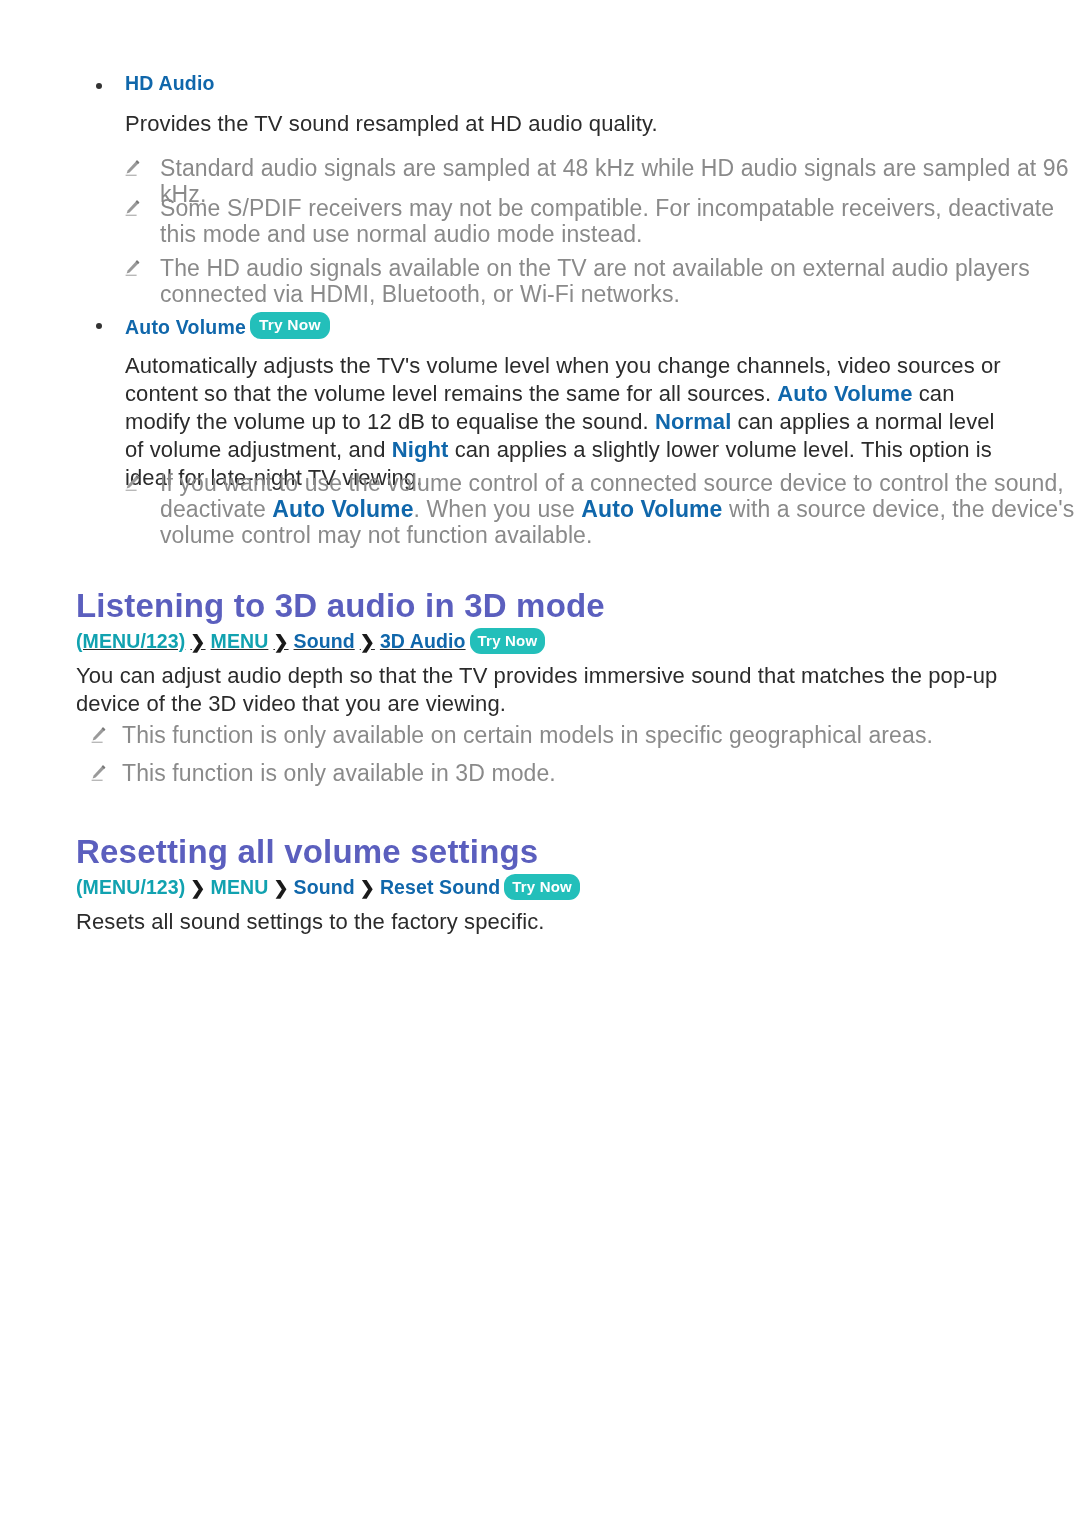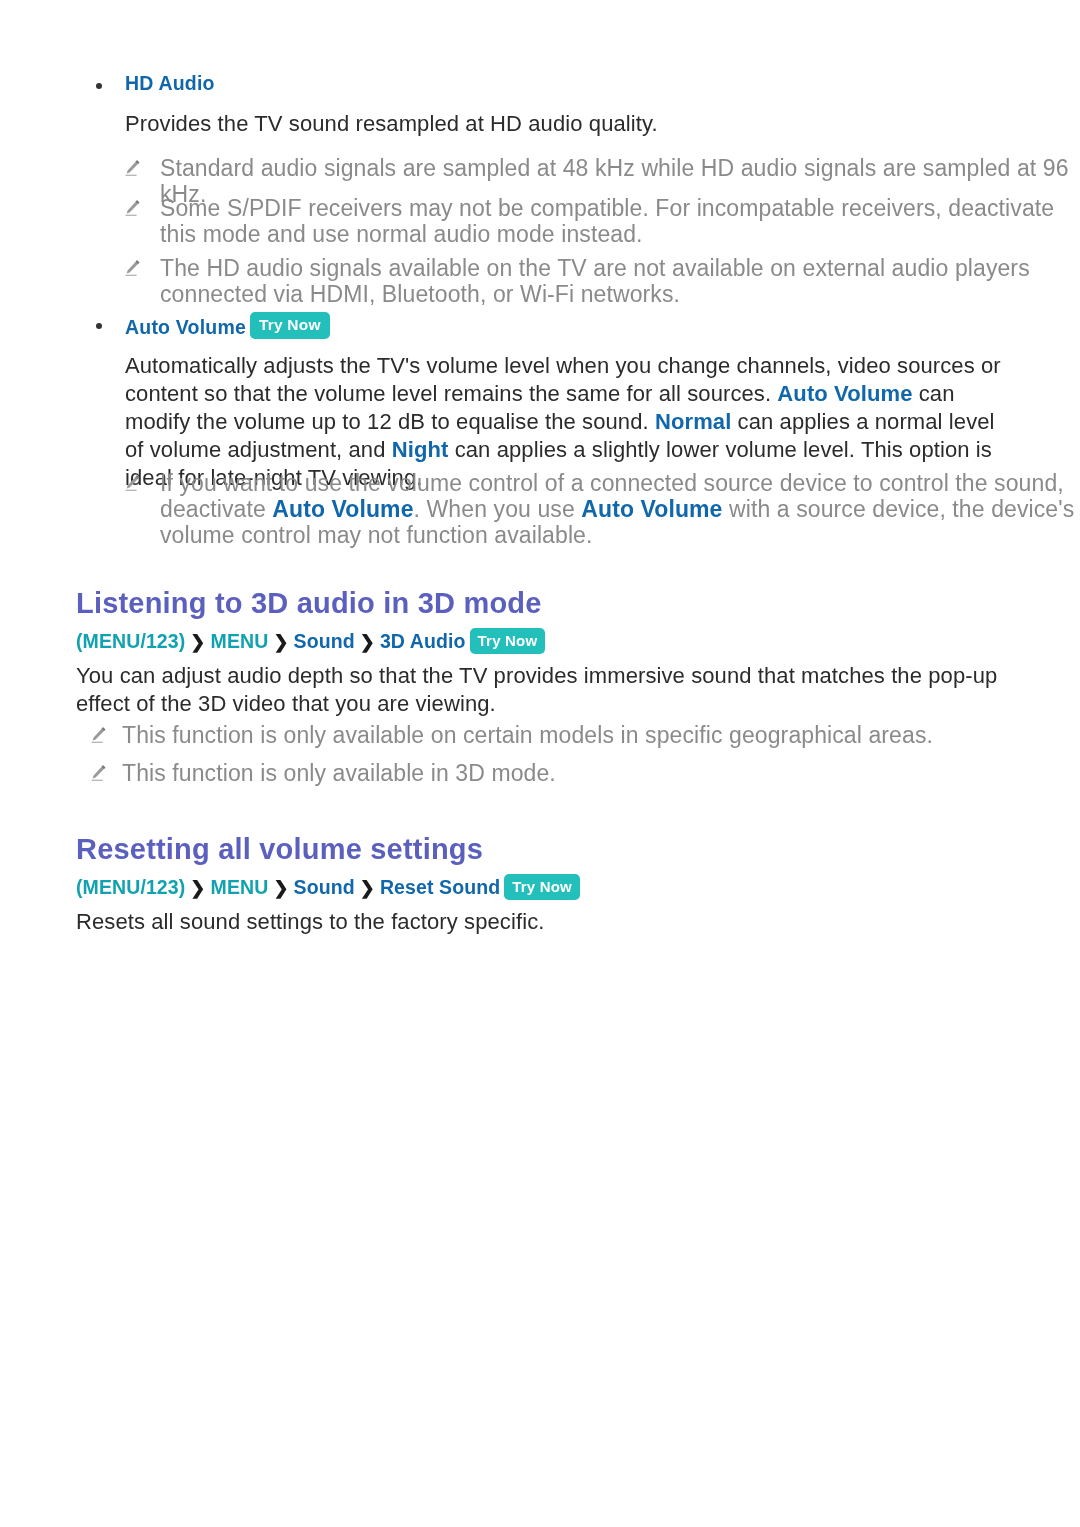--- a/index.html
+++ b/index.html
@@ -81,34 +81,34 @@
 
   
   .try-now {
     display: inline-block;
     background: #23bfba;
     color: #ffffff;
     font-size: 15.5px;
     font-weight: bold;
     line-height: 1;
     padding: 5px 9px 6px 9px;
-    border-radius: 5px;
+    border-radius: 11px;
     vertical-align: 2px;
     margin-left: 4px;
     letter-spacing: 0.2px;
   }
   .breadcrumb .try-now {
     vertical-align: 2px;
     font-size: 15px;
     padding: 5px 8px 6px 8px;
   }
 
   
   .section-heading {
-    font-size: 29px;
+    font-size: 33px;
     font-weight: bold;
     color: #5b5fbe;
     letter-spacing: 0.2px;
     line-height: 1.2;
   }
   .breadcrumb {
     font-size: 19.5px;
     font-weight: bold;
     line-height: 26px;
     letter-spacing: 0.1px;
@@ -190,25 +190,25 @@
         <rect x="3.6" y="16.6" width="11" height="1.4" fill="#b8b8b8"></rect>
       </svg>
     </span>
     <span class="note-text">
       <span>If you want to use the volume control of a connected source device to control the sound, deactivate </span><span class="hl">Auto Volume</span><span>. When you use </span><span class="hl">Auto Volume</span><span> with a source device, the device's volume control may not function available.</span>
     </span>
   </div>
 
   <div class="blk section-heading" style="left:76px; top:586px; width:920px;">Listening to 3D audio in 3D mode</div>
 
-  <div class="blk breadcrumb" style="left:76px; top:628px; width:920px;">
+  <div class="blk breadcrumb" style="left:76px; top:628px; width:920px;text-decoration:underline;">
     <span class="bc-teal">(MENU/123)</span><span class="bc-arrow">❯</span><span class="bc-teal">MENU</span><span class="bc-arrow">❯</span><span class="bc-blue">Sound</span><span class="bc-arrow">❯</span><span class="bc-blue">3D Audio</span><span class="try-now">Try Now</span>
   </div>
 
-  <div class="blk body-text" style="left:76px; top:662px; width:935px;">You can adjust audio depth so that the TV provides immersive sound that matches the pop-up effect of the 3D video that you are viewing.</div>
+  <div class="blk body-text" style="left:76px; top:662px; width:935px;">You can adjust audio depth so that the TV provides immersive sound that matches the pop-up device of the 3D video that you are viewing.</div>
 
   <div class="blk note-row shallow" style="left:70px; top:722px; width:930px;">
     <span class="pencil-icon">
       <svg viewBox="0 0 20 20" width="20" height="20">
         <path d="M15.0 2.2 L17.4 4.6 L7.6 14.4 L4.6 15.4 L5.6 12.4 Z" fill="#9a9a9a"></path>
         <path d="M15.0 2.2 L17.4 4.6 L16.1 5.9 L13.7 3.5 Z" fill="#787878"></path>
         <rect x="3.6" y="16.6" width="11" height="1.4" fill="#b8b8b8"></rect>
       </svg>
     </span>
     <span class="note-text">This function is only available on certain models in specific geographical areas.</span>

